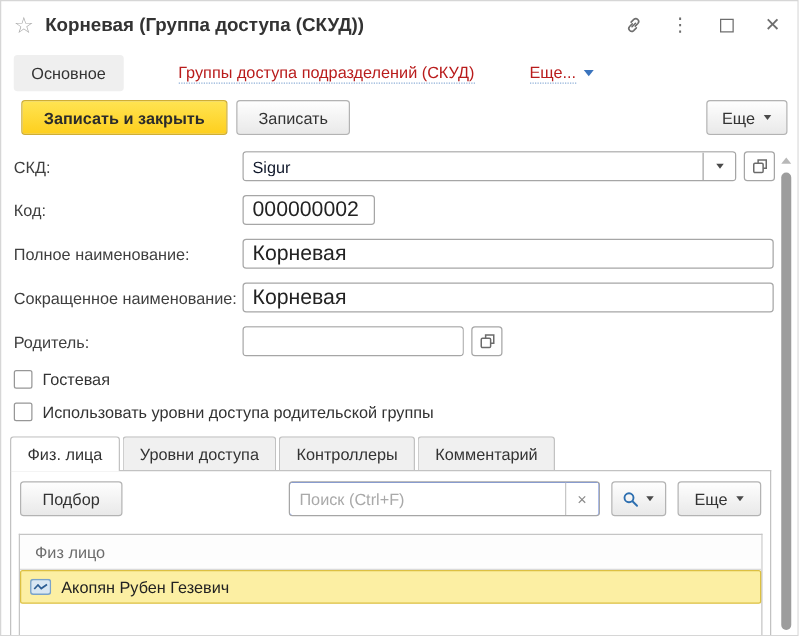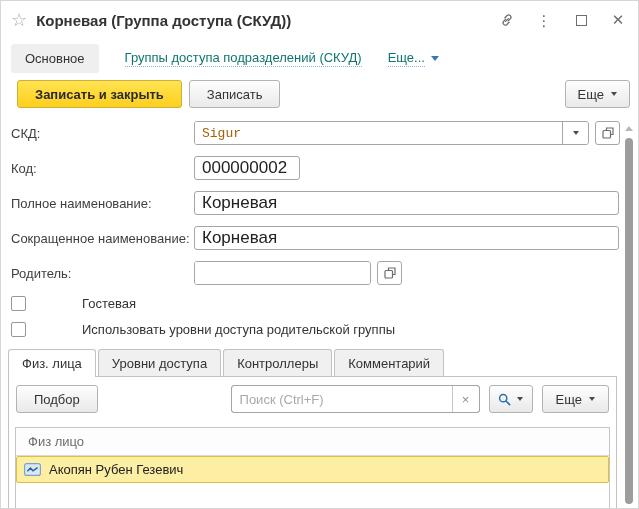--- a/index.html
+++ b/index.html
@@ -12,51 +12,51 @@
   .titlebar { height:38px; flex:0 0 38px; display:flex; align-items:center; padding:0 12px 0 10px; }
   .star { font-size:18px; color:#a9a9a9; margin-right:9px; cursor:pointer; }
   .title { font-size:15px; font-weight:600; color:#333; white-space:nowrap; }
   .win-controls { margin-left:auto; display:flex; align-items:center; gap:21px; }
   .win-ico { width:16px; height:16px; display:flex; align-items:center; justify-content:center; color:#6e6e6e; cursor:pointer; }
   .kebab { font-size:15px; color:#6e6e6e; line-height:1; }
   .maxbox { width:11px; height:11px; border:1.5px solid #6e6e6e; }
   .closex { font-size:15px; color:#6e6e6e; }
 
   
-  .navbar { height:38px; flex:0 0 38px; display:flex; align-items:center; padding:0 10px; gap:26px;text-align:right; }
+  .navbar { height:38px; flex:0 0 38px; display:flex; align-items:center; padding:0 10px; gap:44px;text-align:right; }
   .nav-pill { background:#efefef; border-radius:3px; padding:7px 14px; color:#333; cursor:pointer; }
-  .nav-link { color:#0f766e; text-decoration:none; border-bottom:1px dotted #8fb0d8; padding-bottom:1px; cursor:pointer; }
+  .nav-link { color:#b91c1c; text-decoration:none; border-bottom:1px dotted #8fb0d8; padding-bottom:1px; cursor:pointer; }
   .nav-more { display:flex; align-items:center; gap:6px; cursor:pointer; }
   .tri-blue { width:0; height:0; border-left:4px solid transparent; border-right:4px solid transparent; border-top:5px solid #3b74bd; }
 
   
   .cmdbar { flex:0 0 40px; display:flex; align-items:center; padding:2px 8px 8px 16px; gap:7px; }
   .btn { height:28px; display:inline-flex; align-items:center; justify-content:center; padding:0 17px;
          background:linear-gradient(#fefefe,#e9e9e9); border:1px solid #b3b3b3; border-radius:3px;
          font-family:inherit; font-size:13px; color:#333; cursor:pointer; white-space:nowrap; }
   .btn-primary { background:linear-gradient(#ffe452,#fecf1e); border-color:#cfae35; font-weight:600; color:#2b2b2b; }
   .btn-more { margin-left:auto; padding:0 12px; gap:7px; }
   .tri { width:0; height:0; border-left:3.5px solid transparent; border-right:3.5px solid transparent; border-top:4px solid #4a4a4a; }
 
   
   .form { padding:4px 0 0 10px; }
   .frow { display:flex; align-items:center; margin-bottom:11px; }
   .flabel { flex:0 0 183px; color:#3f3f3f; }
   input.ti { height:24px; border:1px solid #a6a6a6; border-radius:3px; padding:0 7px; font-family:inherit;
              font-size:17px; color:#222; outline:none; background:#fff; }
   .combo { display:flex; height:24px; border:1px solid #a6a6a6; border-radius:3px; overflow:hidden; background:#fff; }
-  .combo input { border:none; height:22px; flex:1; padding:0 7px; font-family:Liberation Mono, monospace; font-size:13px; color:#a16207; outline:none; }
+  .combo input { border:none; height:22px; flex:1; padding:0 7px; font-family:Liberation Sans, sans-serif; font-size:13px; color:#0f172a; outline:none; }
   .dd { flex:0 0 26px; border-left:1px solid #a6a6a6; display:flex; align-items:center; justify-content:center; cursor:pointer; background:#fff; }
   .choose-btn { width:25px; height:24px; margin-left:6px; border:1px solid #a6a6a6; border-radius:3px; background:#fff;
                 display:flex; align-items:center; justify-content:center; cursor:pointer; }
   .w-skd { width:395px; }
   .w-code { width:106px; }
   .w-full { width:425px; }
   .w-parent { width:177px; }
-  .cbrow { display:flex; align-items:center; margin-bottom:11px; cursor:pointer;gap:48px; }
+  .cbrow { display:flex; align-items:center; margin-bottom:11px; cursor:pointer; }
   .cbrow.first { margin-top:3px; }
   .cbox { width:15px; height:15px; border:1px solid #979797; border-radius:2px; background:#fff; margin-right:8px; flex:0 0 15px; }
 
   
   .tabs { display:flex; gap:2px; padding-left:7px; margin-top:1px; position:relative; z-index:2; }
   .tab { height:27px; display:flex; align-items:center; padding:0 13px; background:#f0f0f0;
          border:1px solid #c2c2c2; border-bottom:none; border-radius:3px 3px 0 0; cursor:pointer; color:#333; }
   .tab.active { background:#fff; height:28px; margin-bottom:-1px;text-align:center; }
 
   

